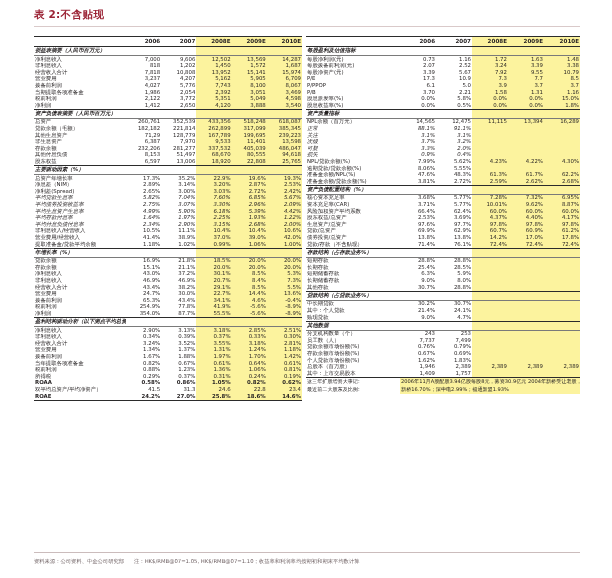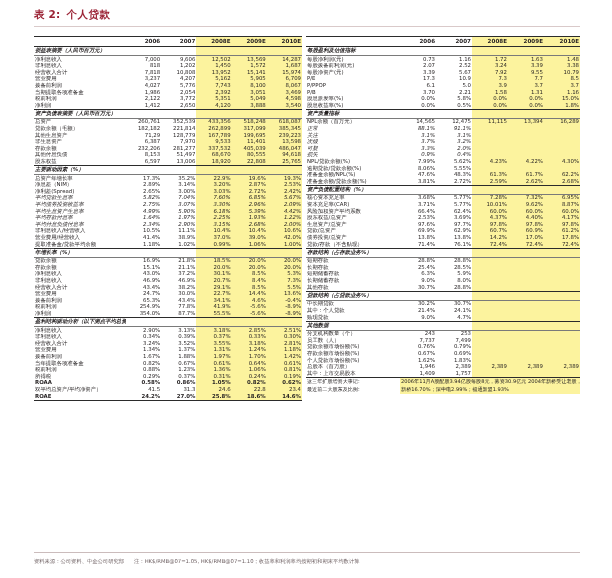--- a/index.html
+++ b/index.html
@@ -25,21 +25,21 @@
   }
 
   
   .title-row {
     position: absolute;
     left: 34px;
     top: 8px;
     width: 546px;
     display: flex;
     align-items: baseline;
-    gap: 6px;
+    gap: 0;
   }
   .title-label {
     font-size: 10.5px;
     font-weight: bold;
     color: #9b2335;
     letter-spacing: 0.2px;
   }
   .title-text {
     font-size: 10.5px;
     font-weight: bold;
@@ -156,21 +156,21 @@
   .footer .src  { color: #6d5f61; }
   .footer .note2 { color: #6d5f61; }
 </style>
 </head>
 <body>
 
 <div id="page">
 
   <div class="title-row">
     <span class="title-label">表 2:</span>
-    <span class="title-text">个人贷款</span>
+    <span class="title-text">不含贴现</span>
   </div>
   <div class="title-rule"></div>
 
   <div class="panel panel-left">
     <table class="fin">
       <colgroup>
         <col class="c-label">
           <col class="c-num">
           <col class="c-num">
           <col class="c-num">

